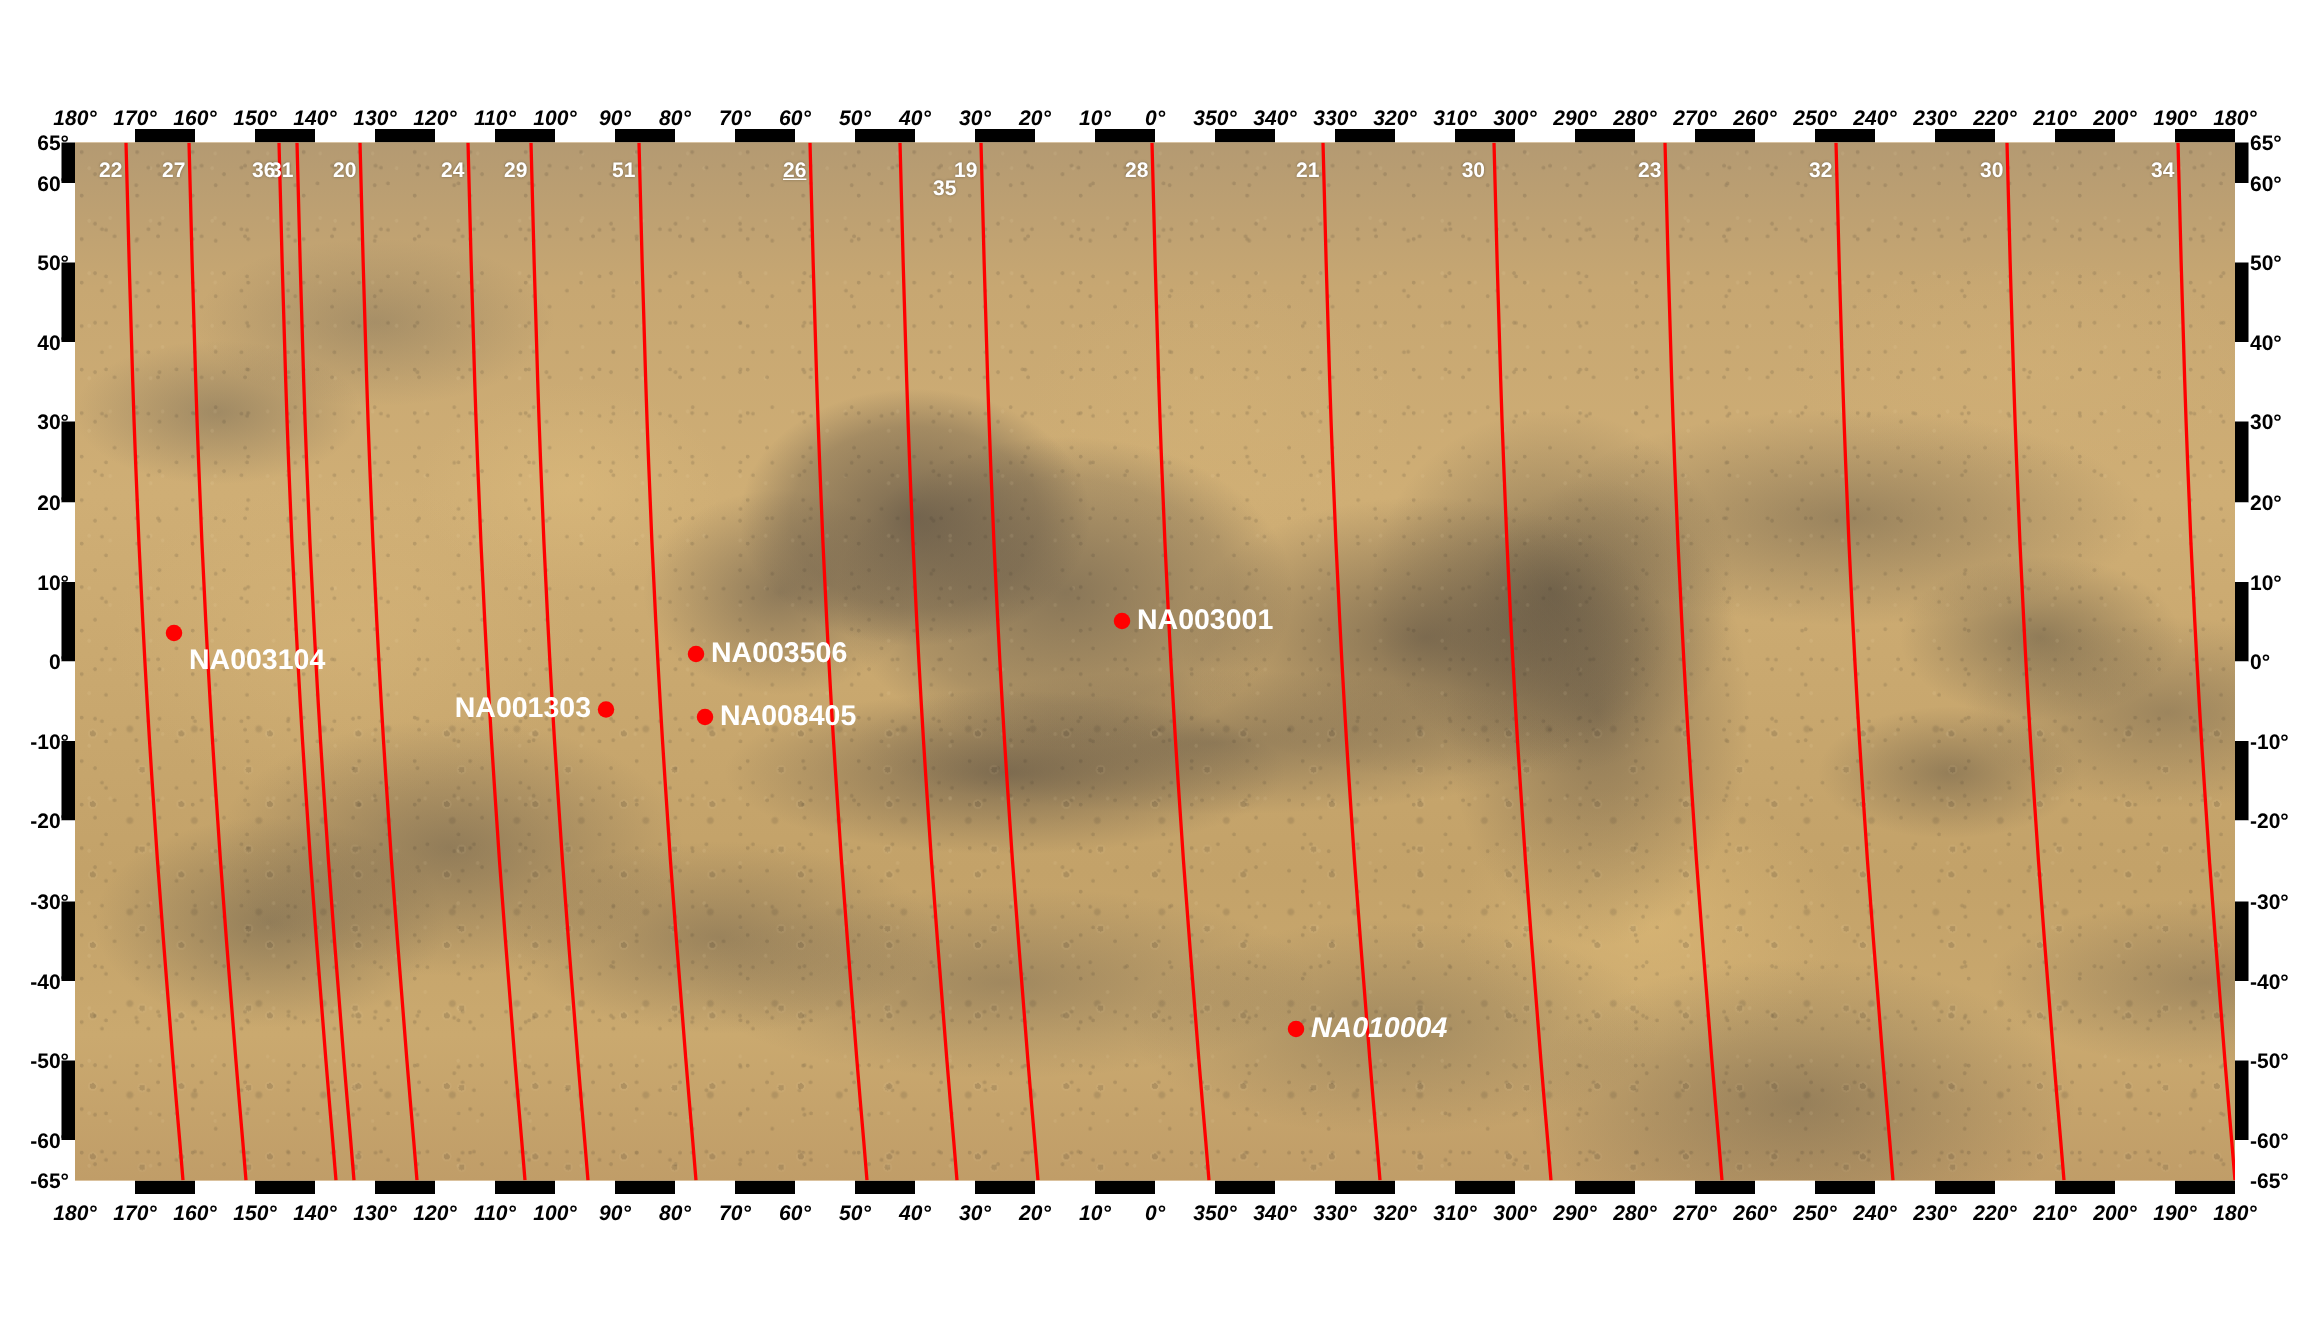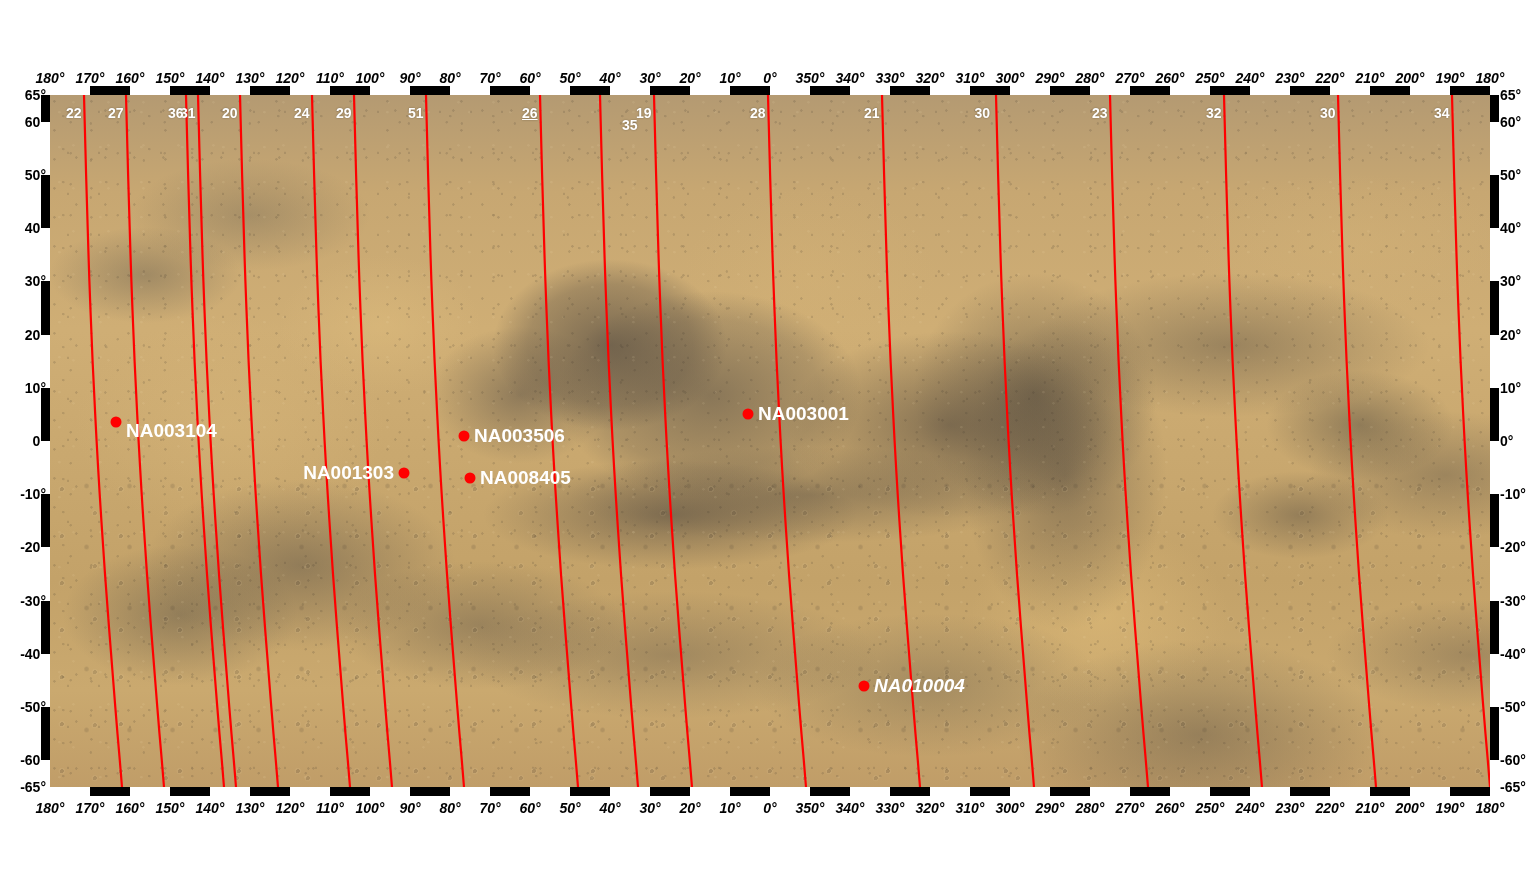--- a/index.html
+++ b/index.html
@@ -301,21 +301,21 @@
         <div class="tracknum" style="left: 940px; top: 10px;">30</div>
         <div class="tracknum" style="left: 1057.61px; top: 10px;">23</div>
         <div class="tracknum" style="left: 1171.61px; top: 10px;">32</div>
         <div class="tracknum" style="left: 1285.61px; top: 10px;">30</div>
         <div class="tracknum" style="left: 1399.61px; top: 10px;">34</div>
         <div class="tracknum" style="left: 73.6081px; top: 10px;">27</div>
         <div class="tracknum" style="left: 133.608px; top: 10px;">36</div>
         <div class="tracknum" style="left: 187.608px; top: 10px;">20</div>
         <div class="tracknum" style="left: 301.608px; top: 10px;">29</div>
         <div class="site-dot" style="left: 66px; top: 327.369px;"></div>
-        <div class="site-label rt" style="left: 76px; top: 336px;">NA003104</div>
+        <div class="site-label rt" style="left: 76px; top: 346px;">NA003104</div>
         <div class="site-dot" style="left: 354px; top: 377.938px;"></div>
         <div class="site-label lf" style="left: 344px; top: 377.938px;">NA001303</div>
         <div class="site-dot" style="left: 414px; top: 340.677px;"></div>
         <div class="site-label rt" style="left: 424px; top: 340.677px;">NA003506</div>
         <div class="site-dot" style="left: 420px; top: 383.262px;"></div>
         <div class="site-label rt" style="left: 430px; top: 383.262px;">NA008405</div>
         <div class="site-dot" style="left: 698px; top: 319.385px;"></div>
         <div class="site-label rt" style="left: 708px; top: 319.385px;">NA003001</div>
         <div class="site-dot" style="left: 814px; top: 590.862px;"></div>
         <div class="site-label rt" style="left: 824px; top: 590.862px; font-style: italic;">NA010004</div>

